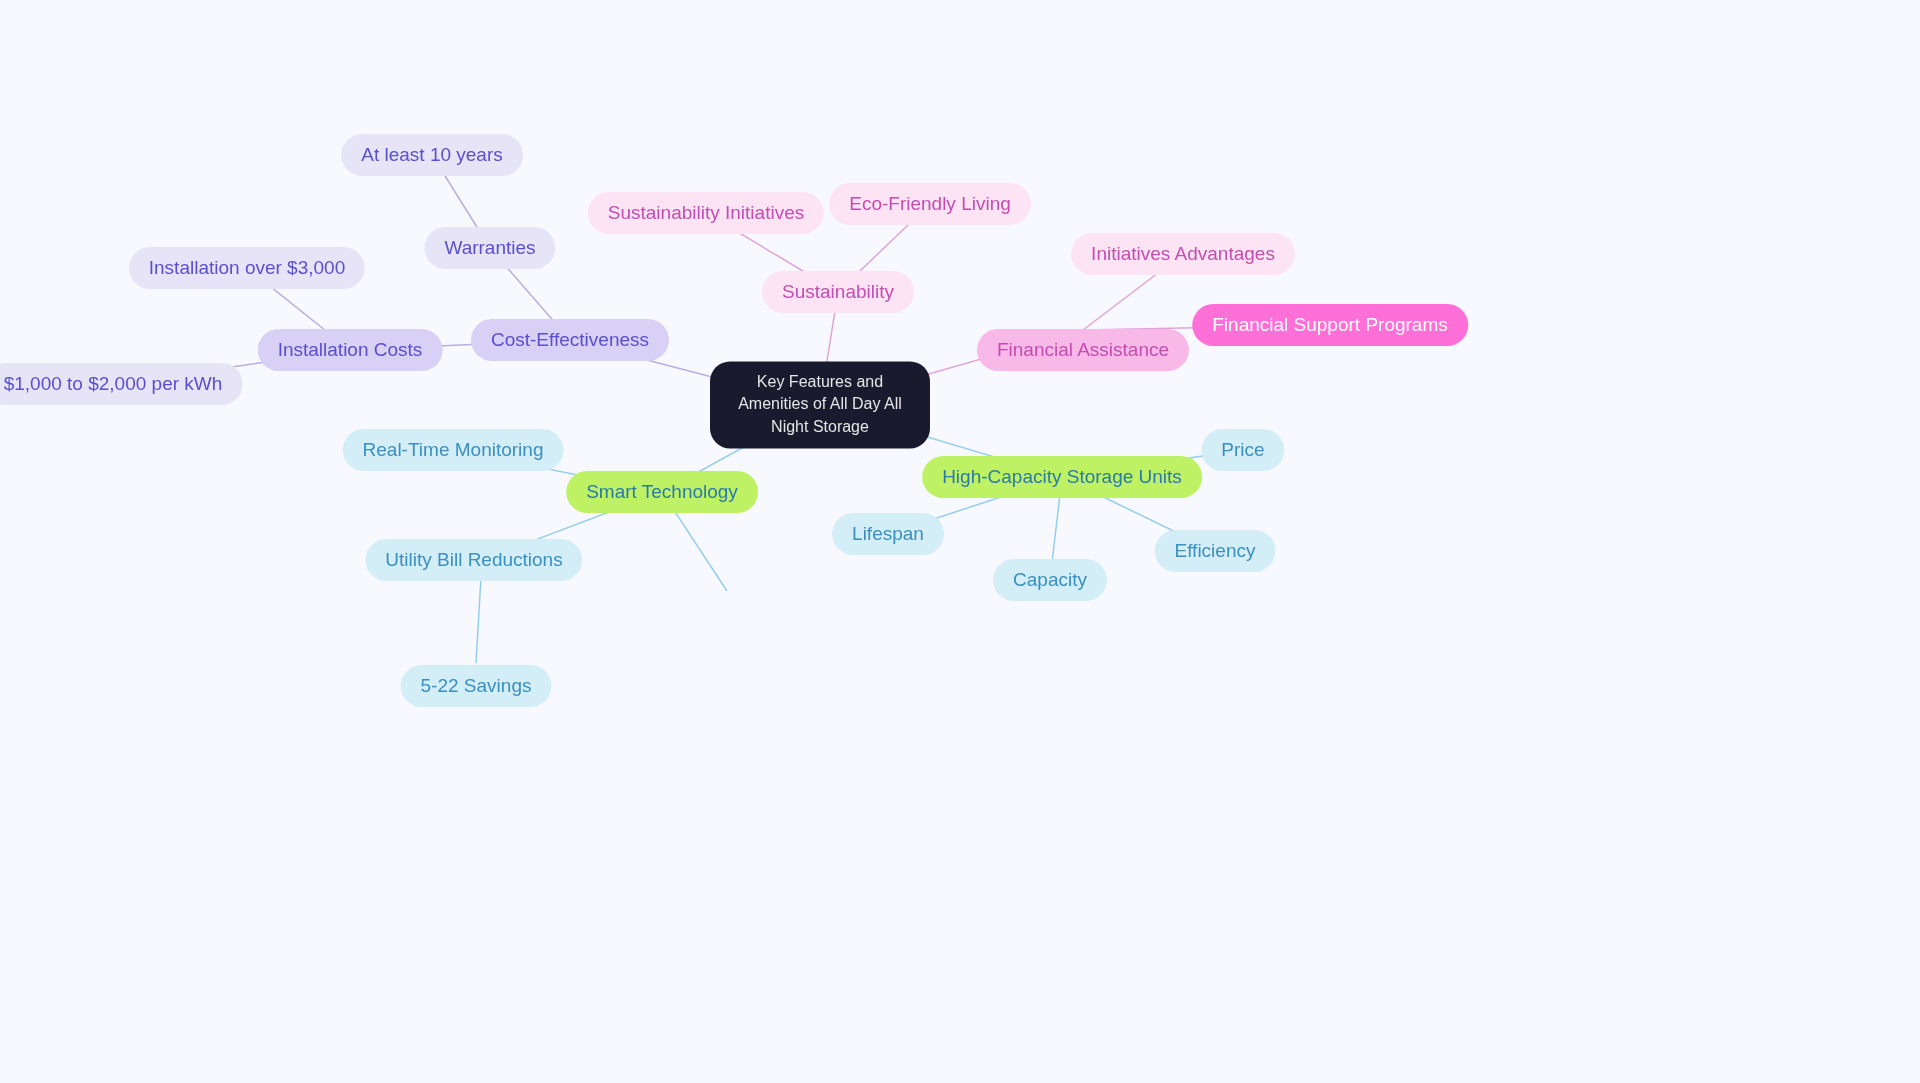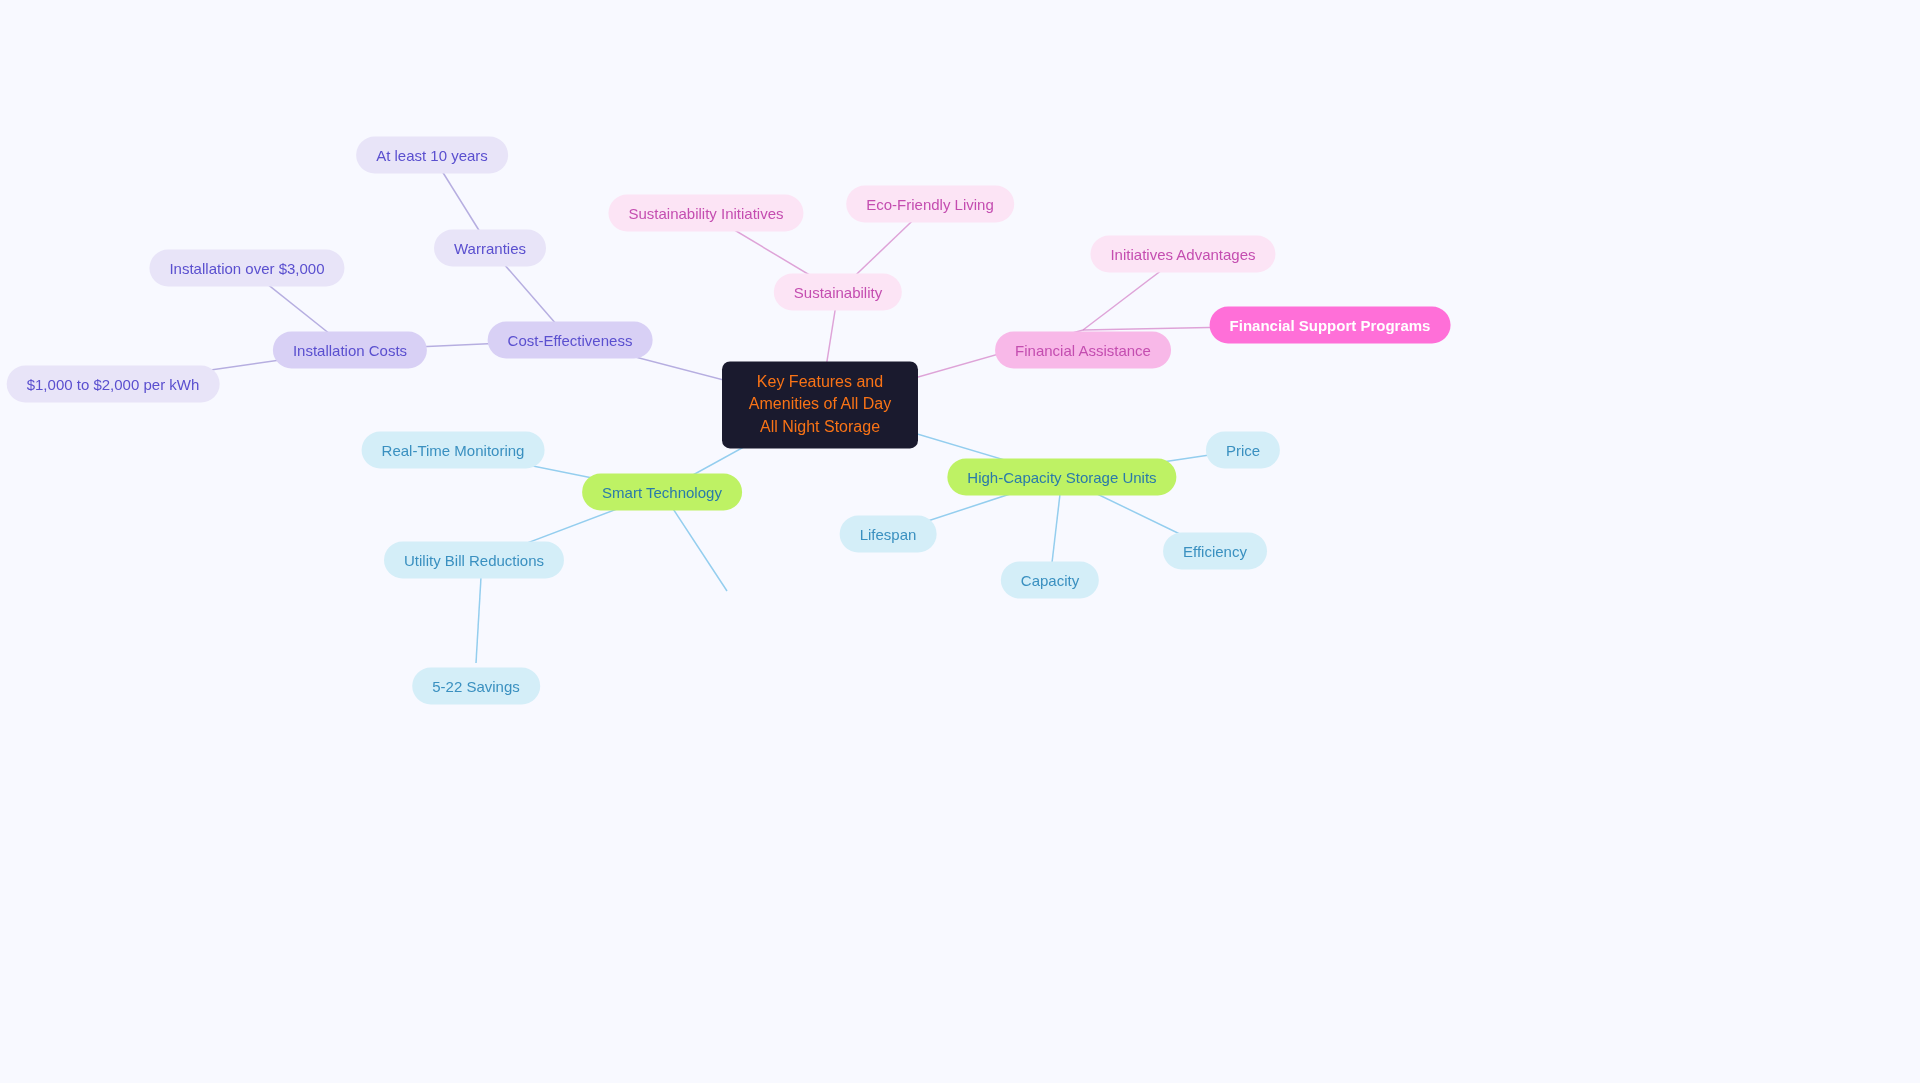--- a/index.html
+++ b/index.html
@@ -23,33 +23,33 @@
       height: 1083px;
       pointer-events: none;
     }
     .node {
       position: absolute;
       border-radius: 50px;
       display: flex;
       align-items: center;
       justify-content: center;
       text-align: center;
-      font-size: 15px;
+      font-size: 19px;
       font-weight: 400;
       padding: 10px 20px;
       transform: translate(-50%, -50%);
       white-space: nowrap;
     }
     .node-center {
       background: #1a1a2e;
-      color: #f97316;
+      color: #e5e5e5;
       font-size: 16px;
       font-weight: 500;
-      border-radius: 8px;
-      width: 196px;
+      border-radius: 20px;
+      width: 220px;
       white-space: normal;
       line-height: 1.4;
     }
     .node-purple {
       background: #e8e4f8;
       color: #5a4fcf;
       border: none;
     }
     .node-purple-mid {
       background: #d8d0f5;
@@ -61,21 +61,21 @@
       color: #c44db0;
     }
     .node-pink-mid {
       background: #f8b8e8;
       color: #c44db0;
       font-weight: 500;
     }
     .node-pink-bright {
       background: #ff6fd8;
       color: #ffffff;
-      font-weight: 700;
+      font-weight: 400;
       text-align: right;
     }
     .node-blue-light {
       background: #d4eef8;
       color: #3a90c0;
     }
     .node-blue-mid {
       background: #bef264;
       color: #2a7aaa;
       font-weight: 500;

